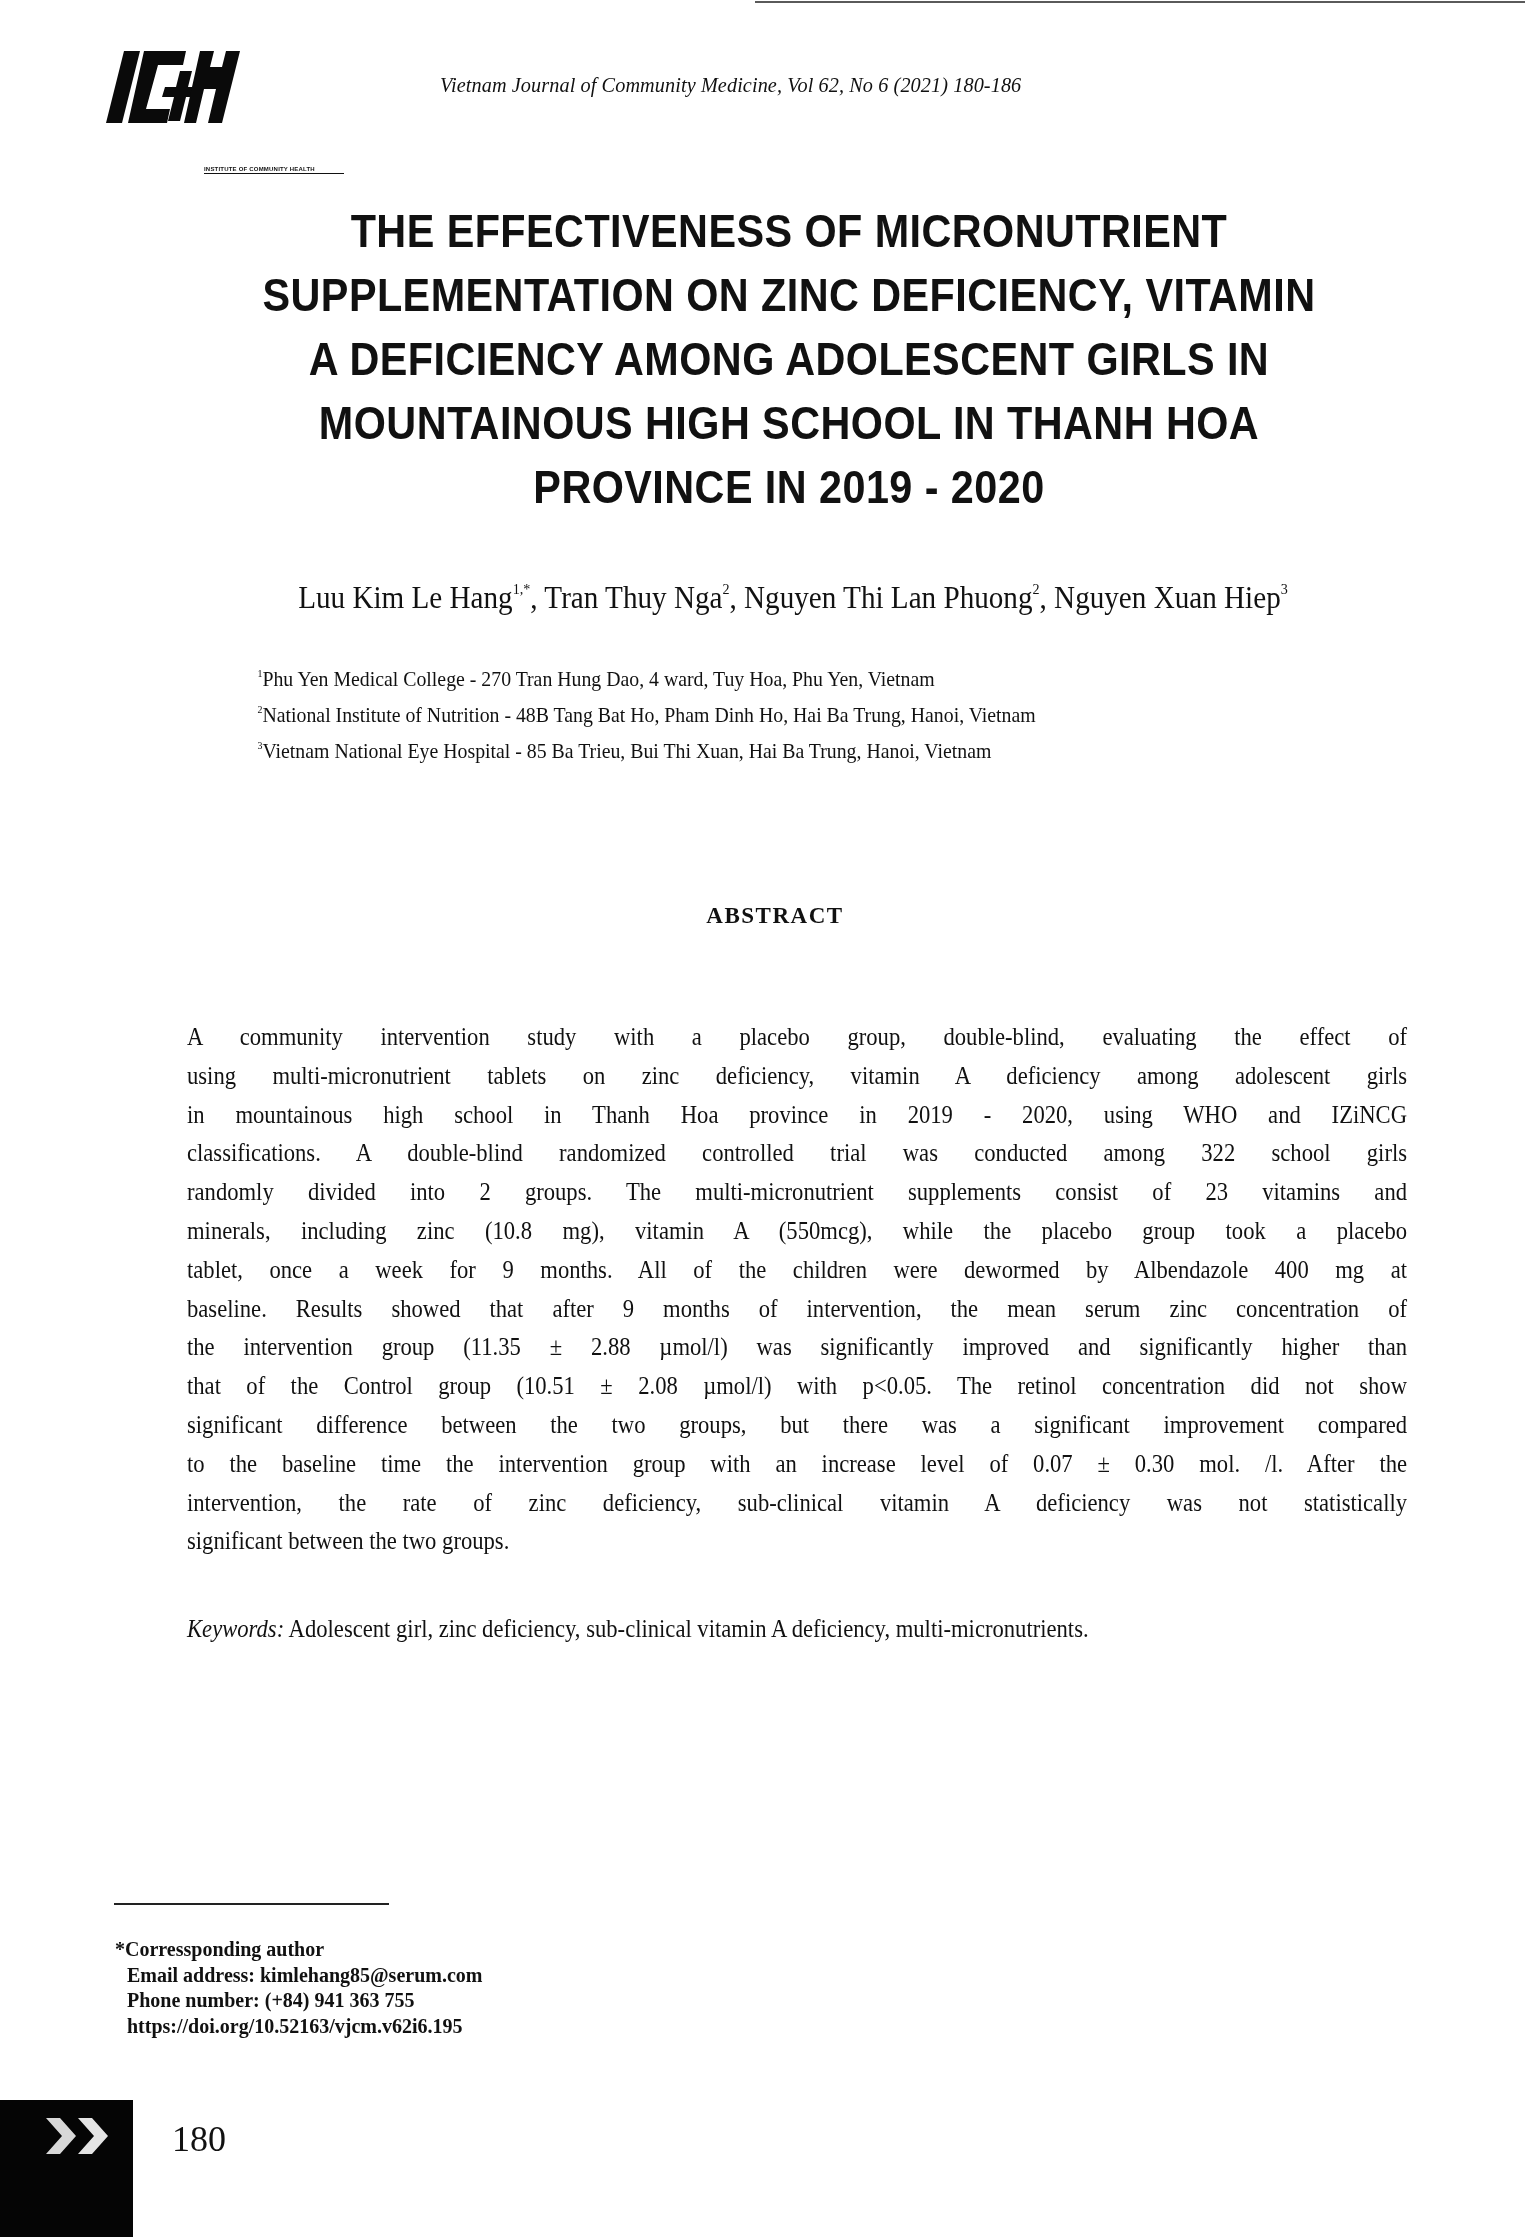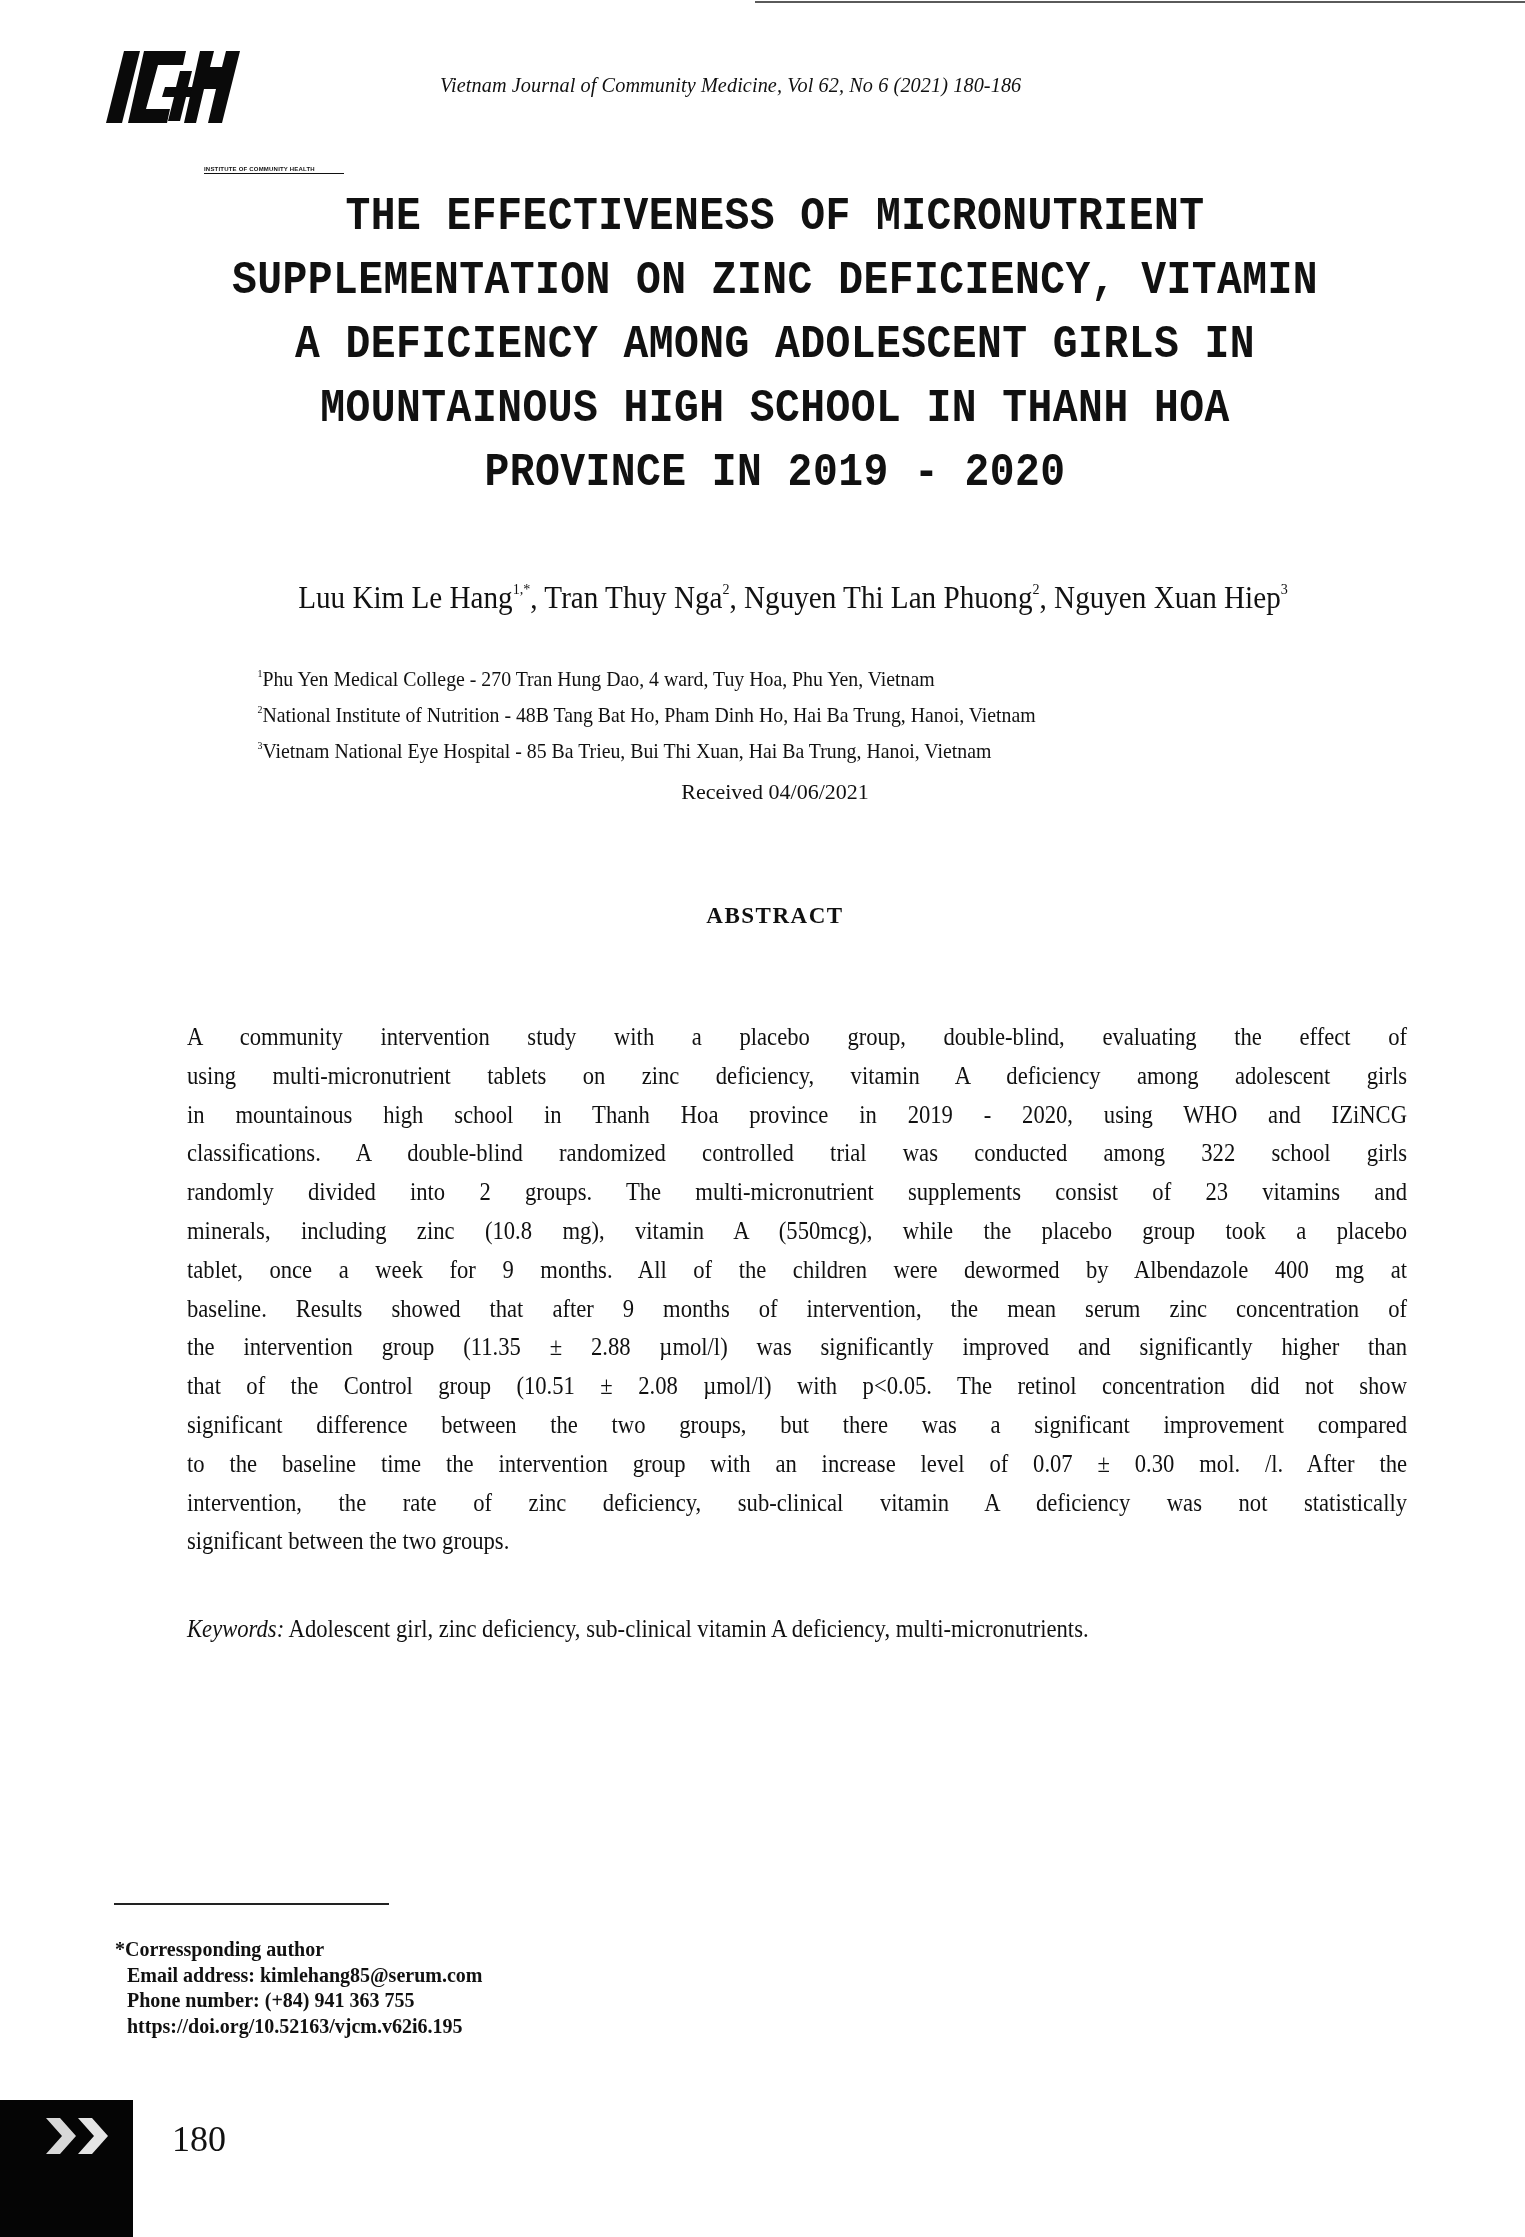--- a/index.html
+++ b/index.html
@@ -101,40 +101,39 @@
     <polygon points="27,0 33,0 31,5 25,5" fill="#ffffff"></polygon>
     <polygon points="44,6 86,6 83,20 58,20 46,64 70,64 67,78 28,78" fill="#0a0a0a"></polygon>
     <polygon points="80,26 92,26 88,42 102,42 99,52 86,52 80,76 68,76 74,52 62,52 65,42 76,42" fill="#0a0a0a"></polygon>
     <polygon points="100,6 114,6 110,22 122,22 126,6 140,6 122,78 108,78 116,44 104,44 96,78 84,78" fill="#0a0a0a"></polygon>
   </svg>
   <div class="logo-caption">INSTITUTE OF COMMUNITY HEALTH</div>
 </div>
 
 <div class="journal">Vietnam Journal of Community Medicine, Vol 62, No 6 (2021) 180-186</div>
 
-<h1 class="title" style="margin:0;font-family:Liberation Mono, monospace;">
+<h1 class="title" style="margin:14px;">
   <span class="line">THE EFFECTIVENESS OF MICRONUTRIENT</span>
   <span class="line">SUPPLEMENTATION ON ZINC DEFICIENCY, VITAMIN</span>
   <span class="line">A DEFICIENCY AMONG ADOLESCENT GIRLS IN</span>
   <span class="line">MOUNTAINOUS HIGH SCHOOL IN THANH HOA</span>
   <span class="line">PROVINCE IN 2019 - 2020</span>
 </h1>
 
 <div class="authors">
   <span>Luu Kim Le Hang</span><sup>1,*</sup><span>, </span><span>Tran Thuy Nga</span><sup>2</sup><span>, </span><span>Nguyen Thi Lan Phuong</span><sup>2</sup><span>, </span><span>Nguyen Xuan Hiep</span><sup>3</sup>
 </div>
 
 <div class="affils">
   <span class="line"><sup>1</sup><span>Phu Yen Medical College - 270 Tran Hung Dao, 4 ward, Tuy Hoa, Phu Yen, Vietnam</span></span>
   <span class="line"><sup>2</sup><span>National Institute of Nutrition - 48B Tang Bat Ho, Pham Dinh Ho, Hai Ba Trung, Hanoi, Vietnam</span></span>
   <span class="line"><sup>3</sup><span>Vietnam National Eye Hospital - 85 Ba Trieu, Bui Thi Xuan, Hai Ba Trung, Hanoi, Vietnam</span></span>
 </div>
 
 <div class="dates">
-  <span class="line">Received 04/06/2021</span>
 </div>
 
 <h2 class="abstract-heading" style="margin:0;">ABSTRACT</h2>
 
 <div class="abstract-body">
   <span class="line">A community intervention study with a placebo group, double-blind, evaluating the effect of</span>
   <span class="line">using multi-micronutrient tablets on zinc deficiency, vitamin A deficiency among adolescent girls</span>
   <span class="line">in mountainous high school in Thanh Hoa province in 2019 - 2020, using WHO and IZiNCG</span>
   <span class="line">classifications. A double-blind randomized controlled trial was conducted among 322 school girls</span>
   <span class="line">randomly divided into 2 groups. The multi-micronutrient supplements consist of 23 vitamins and</span>

